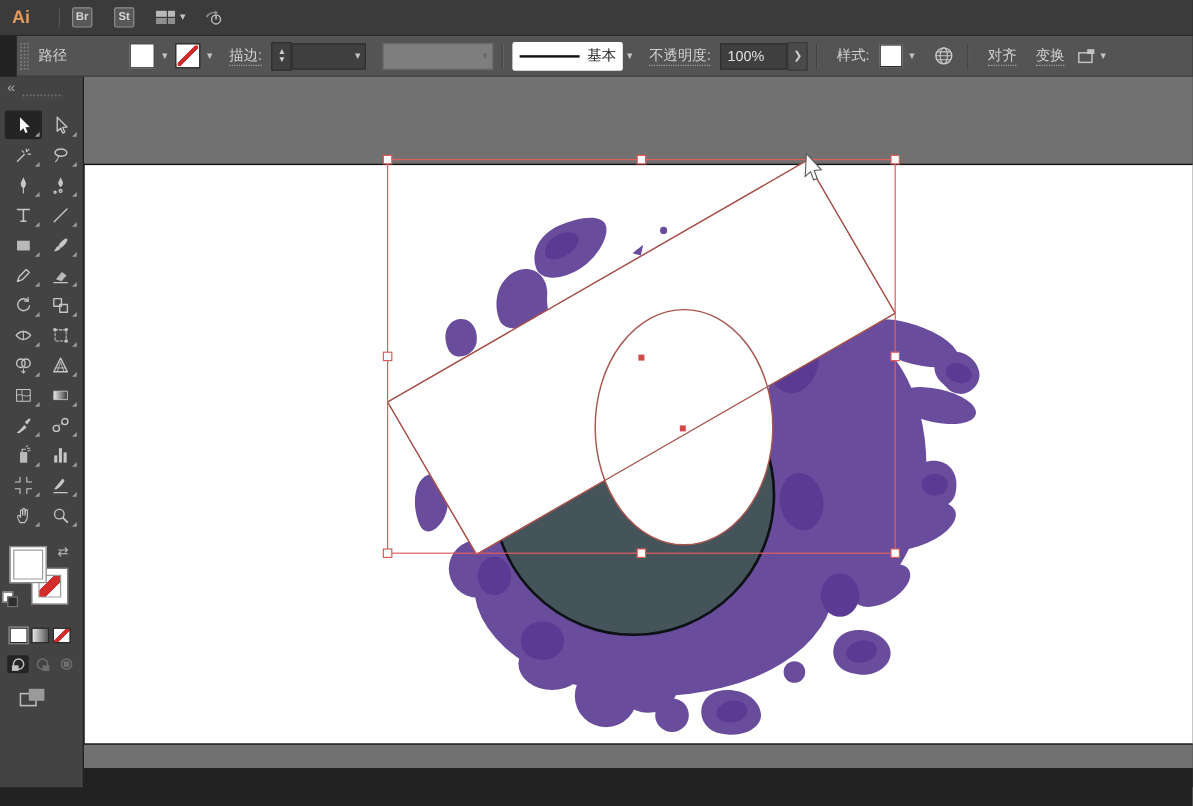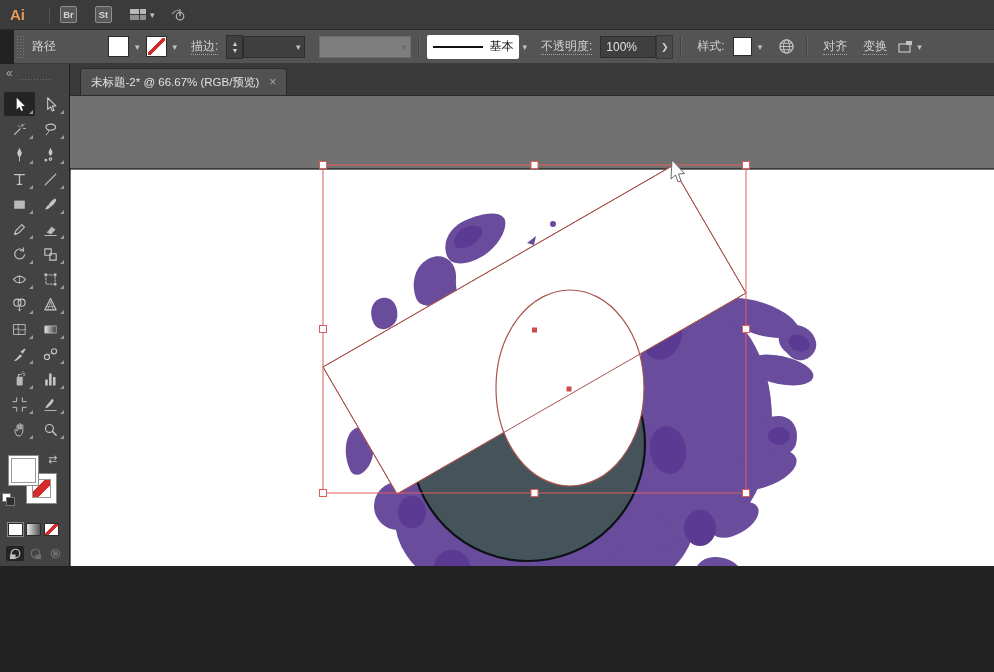--- a/index.html
+++ b/index.html
@@ -1,16 +1,16 @@
 <!DOCTYPE html>
 <html style="--menubar-bg: #3b3b3b; --controlbar-bg: #545454; --tabbar-bg: #3a3a3a; --tab-bg: #515151; --toolbar-bg: #434343; --pasteboard: #717171; --artboard: #ffffff; --accent-logo: #e69a57; --splat-purple: #6a4c9d; --splat-purple-dark: #5a3a92; --circle-fill: #45545a; --circle-stroke: #0c1115; --selection-red: #de5e5e; --path-outline-red: #a9544d; --marker-red: #d14a4a;"><head>
 <meta charset="utf-8">
 <style>
   html,body{margin:0;padding:0;background:#222;}
-  .app{position:relative;width:994px;height:566px;overflow:hidden;
+  .app{position:relative;width:994px;height:656px;overflow:hidden;
        font-family:"Liberation Sans","DejaVu Sans",sans-serif;
        -webkit-font-smoothing:antialiased;user-select:none;}
   
   .menubar{height:30px;background:var(--menubar-bg);display:flex;align-items:center;
            border-bottom:1px solid #2a2a2a;box-sizing:border-box;color:#dcdcdc;font-size:12px;}
   .ai-logo{color:var(--accent-logo);font-weight:bold;font-size:15px;margin:0 14px 0 10px;letter-spacing:0;}
   .menu-items{display:flex;align-items:center;height:100%;}
   .menu-item{padding:0 12px;line-height:30px;cursor:default;}
   .mb-sep{width:1px;height:16px;background:#555;margin:0 10px;}
   .badge{width:17px;height:17px;border:1px solid #8e8e8e;border-radius:2px;background:#585858;
@@ -407,26 +407,20 @@
 
       <div class="screen-mode">
         <svg width="22" height="17" viewBox="0 0 22 17">
             <rect x="1" y="5" width="13" height="10" fill="none" stroke="currentColor" stroke-width="1.3"></rect>
             <rect x="8" y="1" width="13" height="10" fill="#9a9a9a"></rect>
           </svg>
       </div>
     </div>
 
     <div class="doc-area">
-      <div class="tabbar">
-        <div class="doc-tab">
-          <span>未标题-2* @ 66.67%  (RGB/预览)</span>
-          <span class="tab-close">×</span>
-        </div>
-      </div>
 
       <div class="canvas">
         <svg width="924" height="576" viewBox="70 96 924 576">
 
           <rect x="70" y="96" width="924" height="576" fill="var(--pasteboard)"></rect>
 
           <rect x="70" y="169" width="925" height="483" fill="var(--artboard)" stroke="#161616" stroke-width="1.2"></rect>
 
           <g class="splat">
             <path d="M447,256 C441,240 452,226 466,220 C480,214 498,210 504,218 C509,226 500,244 486,254 C472,264 452,268 447,256 Z"></path>

